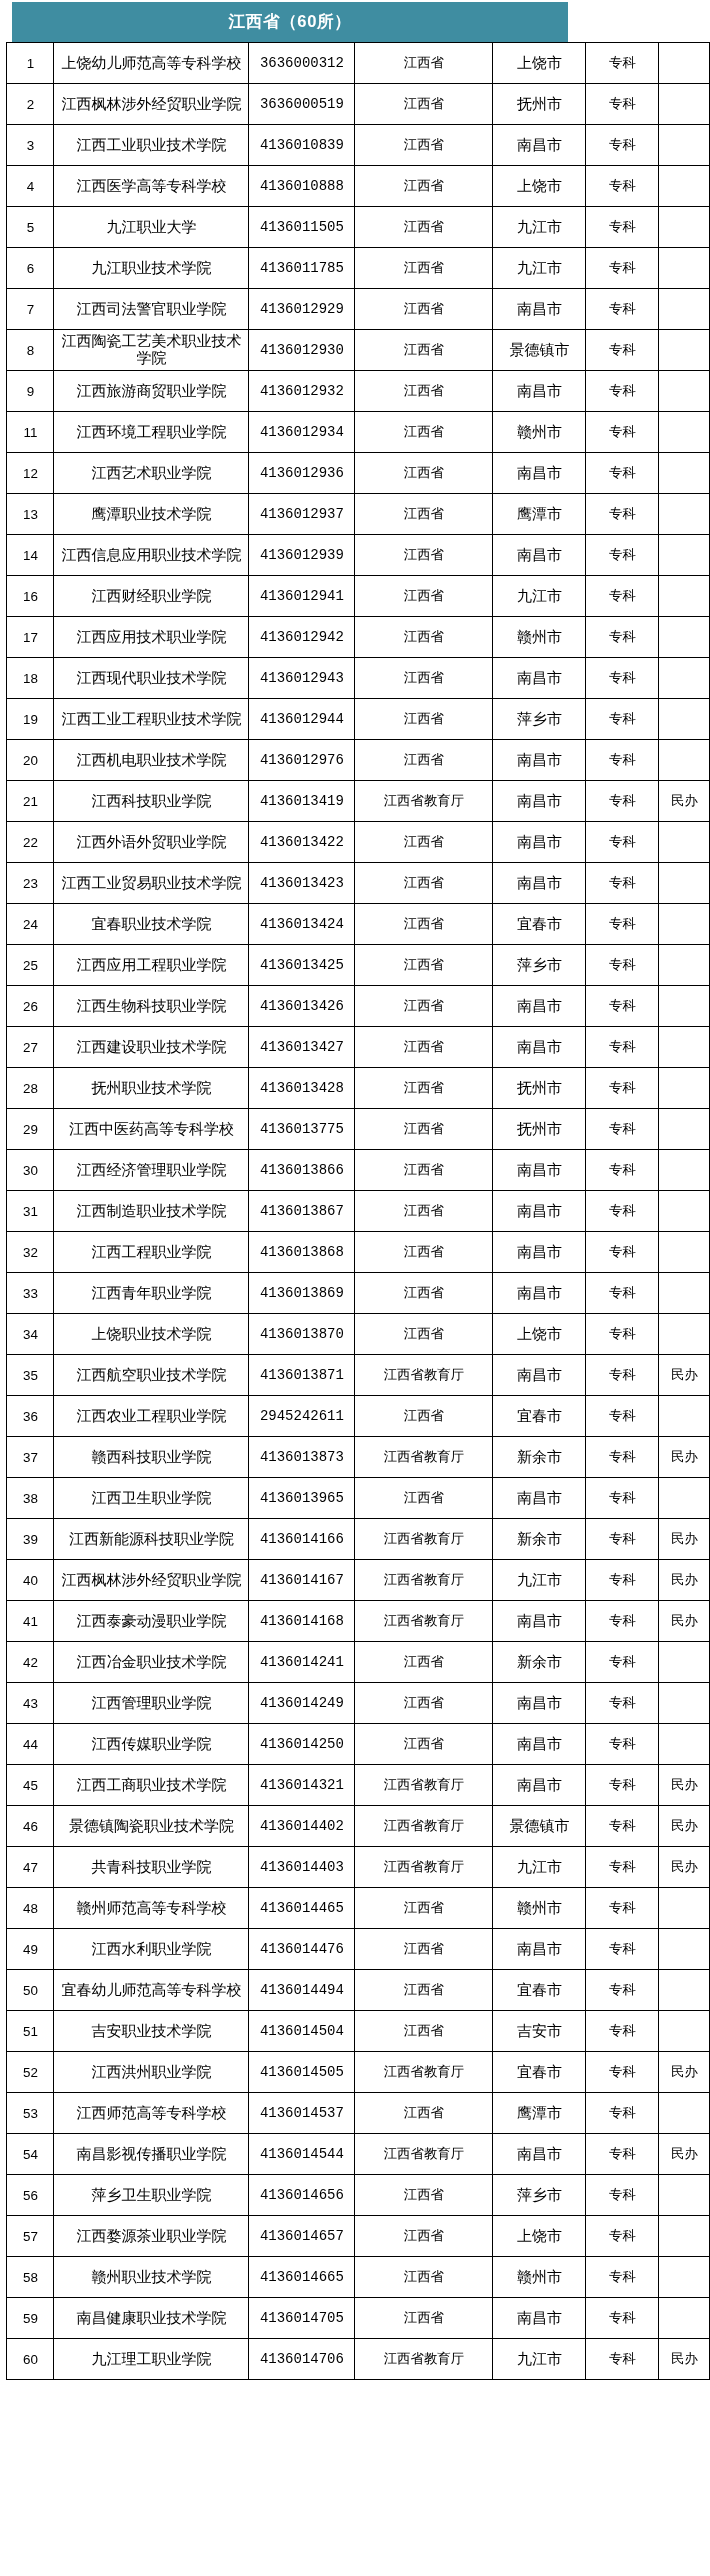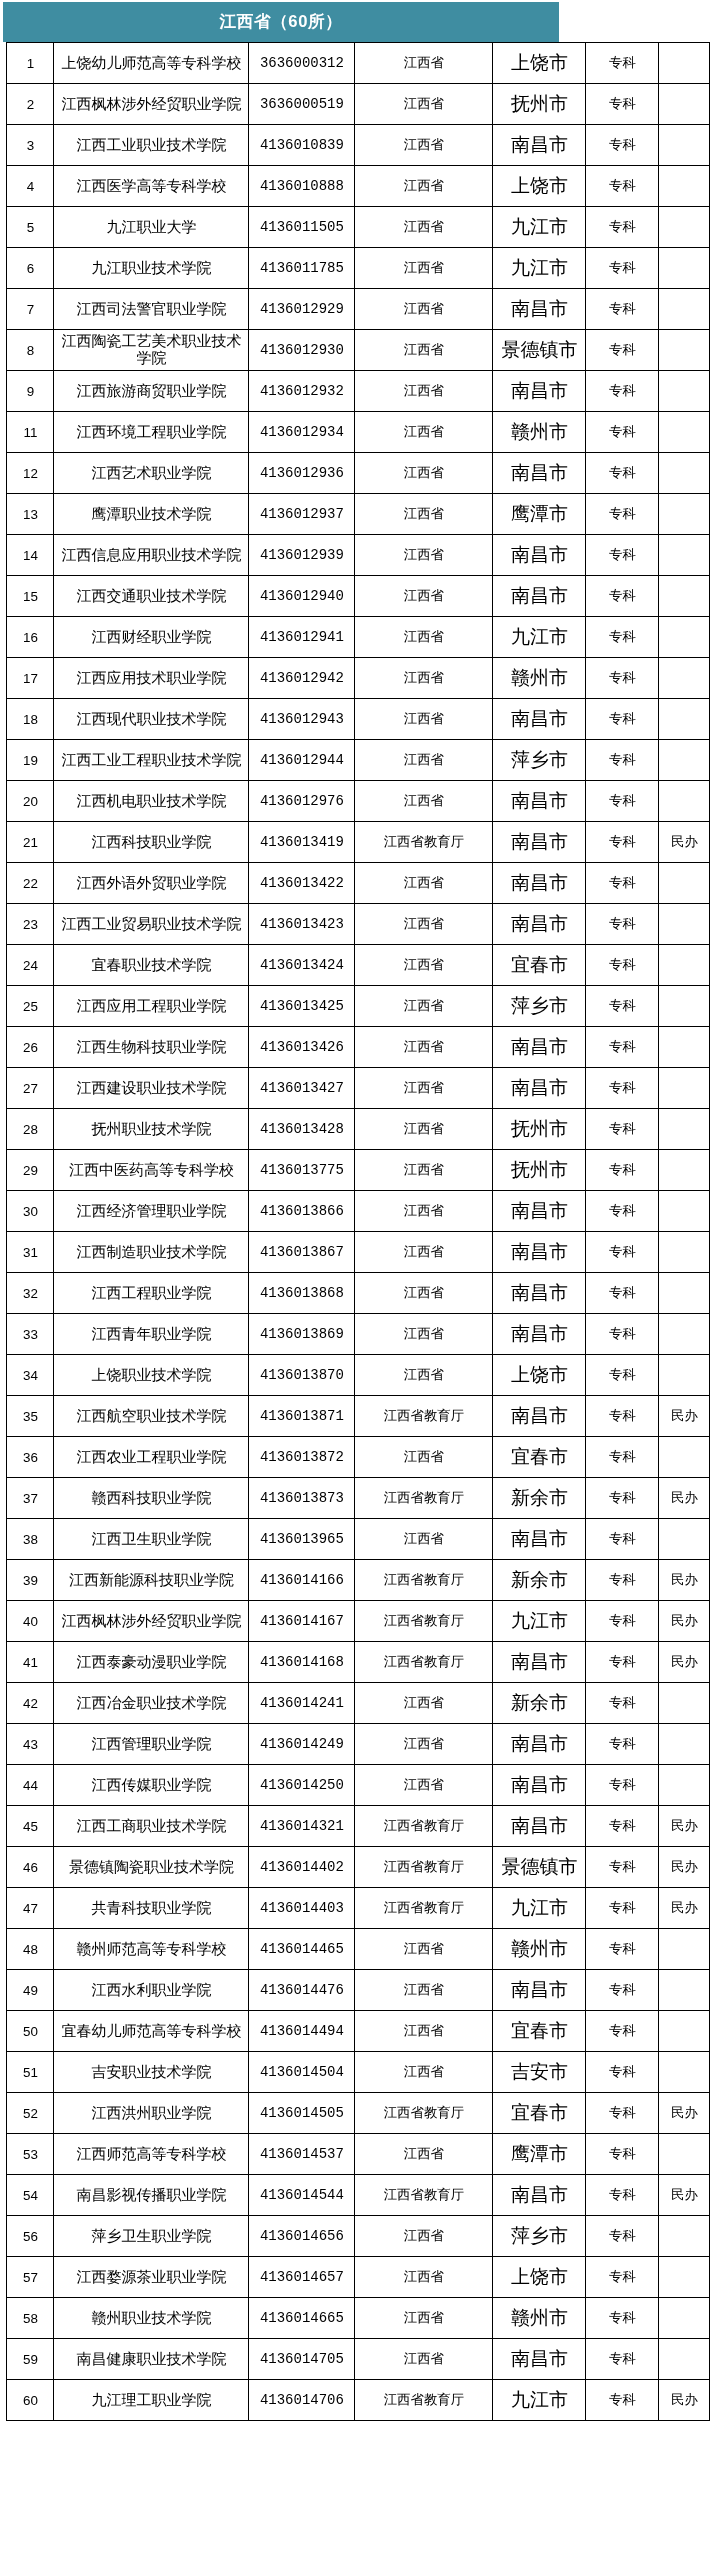--- a/index.html
+++ b/index.html
@@ -10,21 +10,21 @@
   }
   #page {
     position: relative;
     width: 711px;
     height: 2576px;
     background: #ffffff;
     overflow: hidden;
   }
   #province-header {
     position: absolute;
-    left: 3px;
+    left: 12px;
     top: 1.9px;
     width: 556px;
     height: 40px;
     background: #3f8da1;
     color: #ffffff;
     font-size: 16.6px;
     font-weight: bold;
     text-align: center;
     line-height: 40px;
     letter-spacing: 0.6px;
@@ -44,21 +44,21 @@
     vertical-align: middle;
     color: #000000;
     padding: 0 1.3px;
     overflow: hidden;
     background: #ffffff;
   }
   td.row-number-cell   { font-size: 13.4px; }
   td.school-name-cell  { font-size: 15px; line-height: 16.6px; padding: 0 3.8px; word-break: break-all; }
   td.school-code-cell  { font-size: 14px; font-family: Liberation Mono, monospace; }
   td.authority-cell    { font-size: 13.4px; }
-  td.city-cell         { font-size: 19px; }
+  td.city-cell         { font-size: 15px; }
   td.level-cell        { font-size: 13.4px; }
   td.ownership-cell    { font-size: 13.4px; }
 </style>
 </head>
 <body>
 
 <div id="page">
 
   <div id="province-header" style="background: rgb(63, 141, 161); color: rgb(255, 255, 255);">江西省（60所）</div>
 
@@ -184,29 +184,20 @@
         <tr>
       <td class="row-number-cell">14</td>
       <td class="school-name-cell">江西信息应用职业技术学院</td>
       <td class="school-code-cell">4136012939</td>
       <td class="authority-cell">江西省</td>
       <td class="city-cell">南昌市</td>
       <td class="level-cell">专科</td>
       <td class="ownership-cell"></td>
     </tr>
         <tr>
-      <td class="row-number-cell">15</td>
-      <td class="school-name-cell">江西交通职业技术学院</td>
-      <td class="school-code-cell">4136012940</td>
-      <td class="authority-cell">江西省</td>
-      <td class="city-cell">南昌市</td>
-      <td class="level-cell">专科</td>
-      <td class="ownership-cell"></td>
-    </tr>
-        <tr>
       <td class="row-number-cell">16</td>
       <td class="school-name-cell">江西财经职业学院</td>
       <td class="school-code-cell">4136012941</td>
       <td class="authority-cell">江西省</td>
       <td class="city-cell">九江市</td>
       <td class="level-cell">专科</td>
       <td class="ownership-cell"></td>
     </tr>
         <tr>
       <td class="row-number-cell">17</td>
@@ -375,21 +366,21 @@
       <td class="school-name-cell">江西航空职业技术学院</td>
       <td class="school-code-cell">4136013871</td>
       <td class="authority-cell">江西省教育厅</td>
       <td class="city-cell">南昌市</td>
       <td class="level-cell">专科</td>
       <td class="ownership-cell">民办</td>
     </tr>
         <tr>
       <td class="row-number-cell">36</td>
       <td class="school-name-cell">江西农业工程职业学院</td>
-      <td class="school-code-cell">4136013872</td>
+      <td class="school-code-cell">2945242611</td>
       <td class="authority-cell">江西省</td>
       <td class="city-cell">宜春市</td>
       <td class="level-cell">专科</td>
       <td class="ownership-cell"></td>
     </tr>
         <tr>
       <td class="row-number-cell">37</td>
       <td class="school-name-cell">赣西科技职业学院</td>
       <td class="school-code-cell">4136013873</td>
       <td class="authority-cell">江西省教育厅</td>

